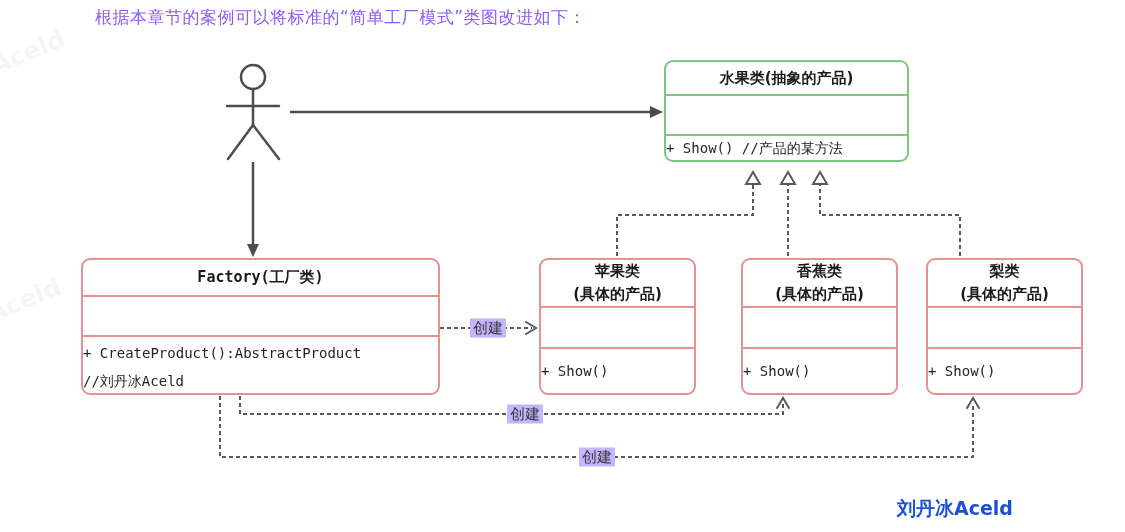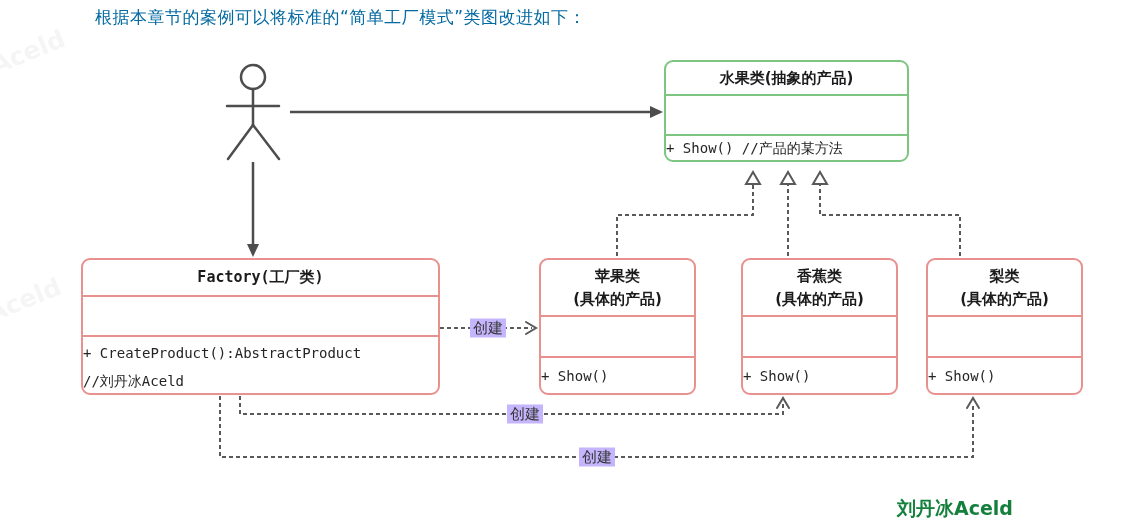--- a/index.html
+++ b/index.html
@@ -10,21 +10,21 @@
     background: #ffffff;
     overflow: hidden;
     font-family: "DejaVu Sans", "Liberation Sans", sans-serif;
     color: #222;
   }
   .heading {
     position: absolute;
     left: 95px;
     top: 6px;
     font-size: 17px;
-    color: #0369a1;
+    color: #8b5cf6;
     letter-spacing: 0.5px;
     white-space: nowrap;
   }
   .bg-watermark {
     position: absolute;
     font-size: 25px;
     font-weight: bold;
     color: rgba(80, 80, 80, 0.06);
     transform: rotate(-22deg);
     transform-origin: left center;
@@ -85,21 +85,21 @@
   .uml-methods.top-align { justify-content: space-between; padding-top: 4px; }
   .mono-title { font-family: "DejaVu Sans Mono", "Liberation Mono", monospace; }
   
   .box-fruit   { left: 664px; top:  60px; width: 245px; height: 102px; }
   .box-fruit   .uml-header { height: 35px; }
   .box-fruit   .uml-attrs  { height: 40px; }
   .box-factory { left:  81px; top: 258px; width: 359px; height: 137px; }
   .box-factory .uml-header { height: 37px; }
   .box-factory .uml-attrs  { height: 40px; }
   .box-concrete { top: 258px; width: 157px; height: 137px; }
-  .box-concrete .uml-header { height: 57px; align-items: center; }
+  .box-concrete .uml-header { height: 48px; align-items: center; }
   .box-concrete .uml-attrs  { height: 41px; }
   .box-apple  { left: 539px; }
   .box-banana { left: 741px; }
   .box-pear   { left: 883px; margin-left: 43px; }
   .edge-label {
     position: absolute;
     transform: translate(-50%, -50%);
     background: #c4b5fd;
     padding: 0 3px;
     font-size: 15px;
@@ -109,21 +109,21 @@
   }
   .label-create-apple  { left: 488px; top: 328px; }
   .label-create-banana { left: 525px; top: 414px; }
   .label-create-pear   { left: 597px; top: 457px; }
   .footer-watermark {
     position: absolute;
     left: 897px;
     top: 496px;
     font-size: 19px;
     font-weight: bold;
-    color: #15803d;
+    color: #1d4ed8;
     z-index: 3;
     white-space: nowrap;
     text-align: center;
   }
 </style>
 </head>
 <body>
 
 <div class="canvas">
 

